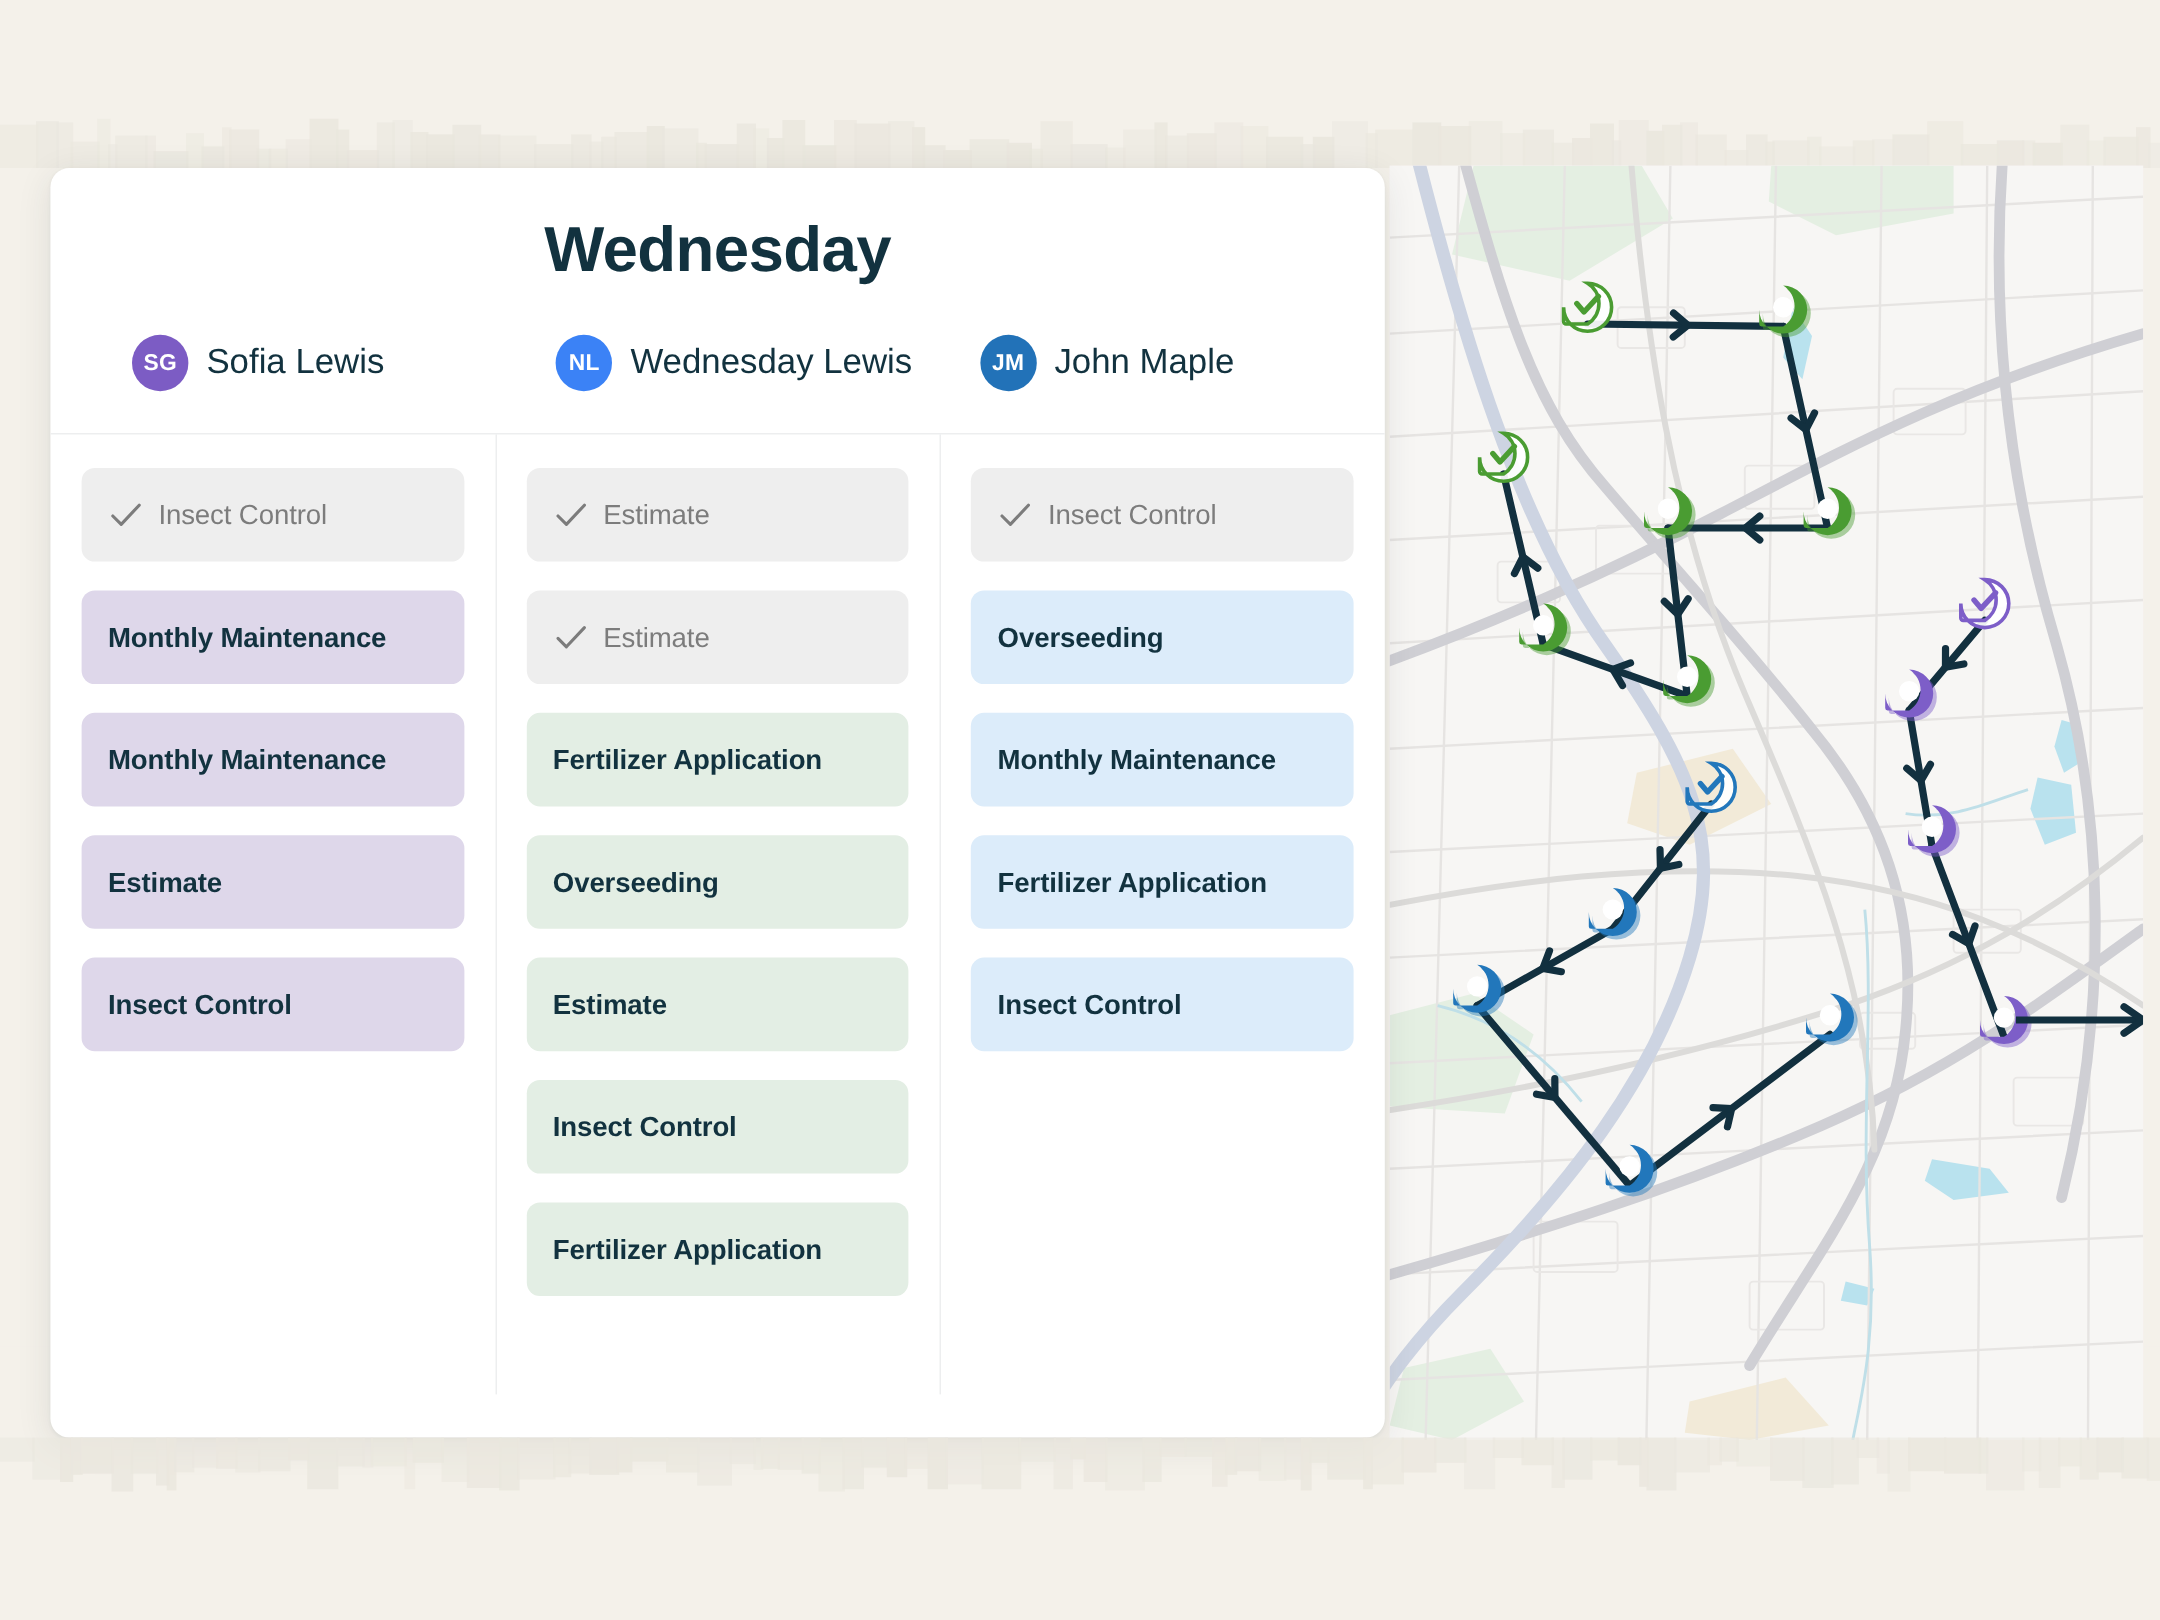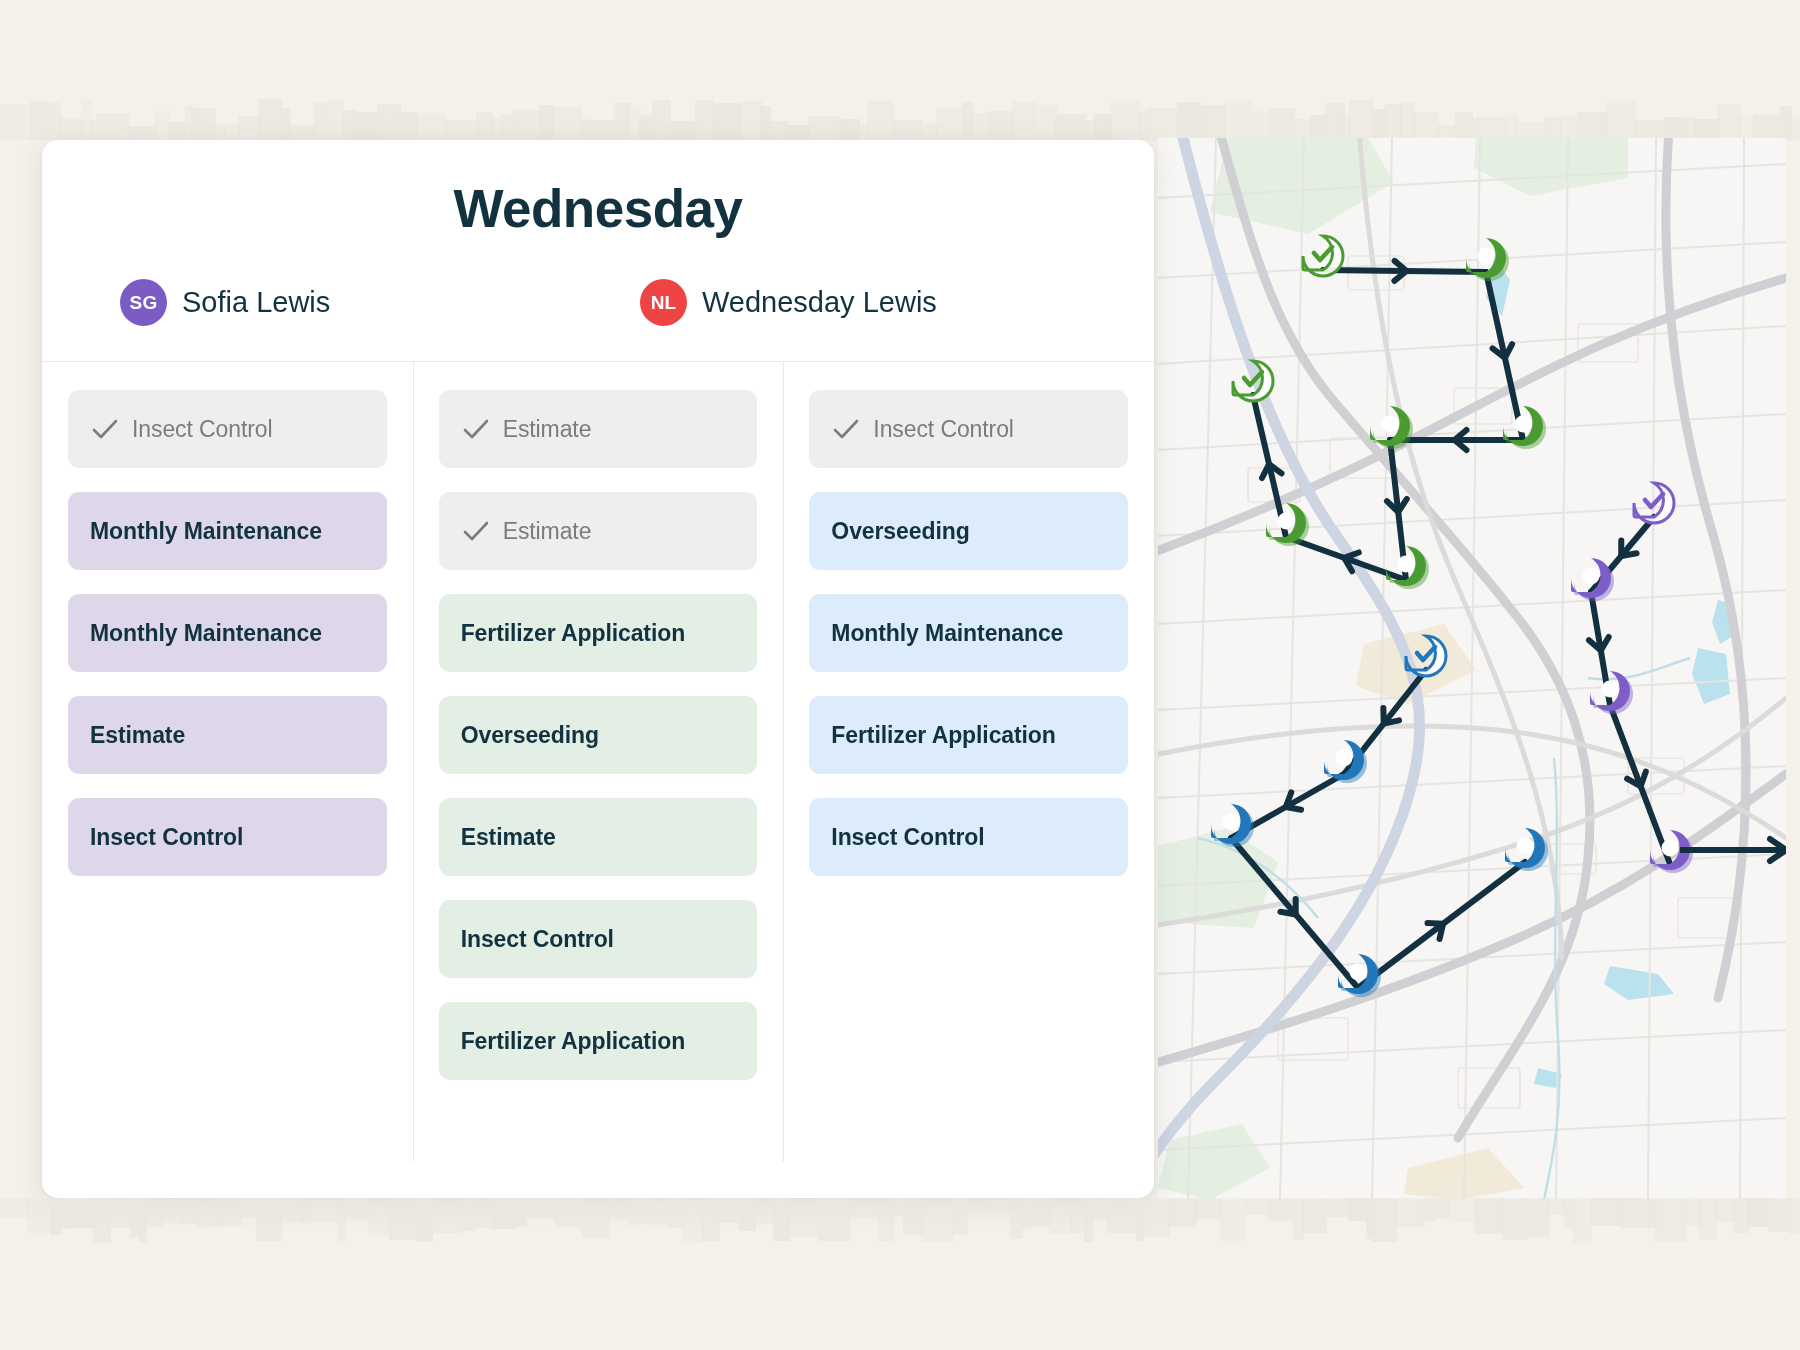--- a/index.html
+++ b/index.html
@@ -73,21 +73,21 @@
     font-weight: bold;
     color: #12323f;
     letter-spacing: -.5px;
     padding-top: 42px;
     line-height: 1;
   }
 
   #crew-row {
     display: flex;
     margin-top: 44px;
-    padding: 0 36px;
+    padding: 0 26px;
   }
   .crew {
     flex: 1 1 0;
     display: flex;
     align-items: center;
     gap: 15px;
     padding-left: 42px;
   }
   .avatar {
     width: 47px; height: 47px;
@@ -475,24 +475,28 @@
       <div id="day-title">Wednesday</div>
 
       <div id="crew-row">
 
         <div class="crew">
           <div class="avatar" style="background: rgb(124, 92, 196);">SG</div>
           <div class="crew-name">Sofia Lewis</div>
         </div>
 
         <div class="crew">
-          <div class="avatar" style="background: #ef4444;">NL</div>
+          <div class="avatar" style="background: #3b82f6;">NL</div>
           <div class="crew-name">Wednesday Lewis</div>
         </div>
 
+        <div class="crew">
+          <div class="avatar" style="background: rgb(34, 114, 184);">JM</div>
+          <div class="crew-name">John Maple</div>
+        </div>
 
       </div>
     </div>
 
     <div id="columns">
       <div class="column">
           <div class="task done">
             <svg class="check" viewBox="0 0 30 22">
               <path d="M4 12 L11 19 L26 3" fill="none" stroke="#7c7c7c" stroke-width="2.6" stroke-linecap="round" stroke-linejoin="round"></path>
             </svg>

